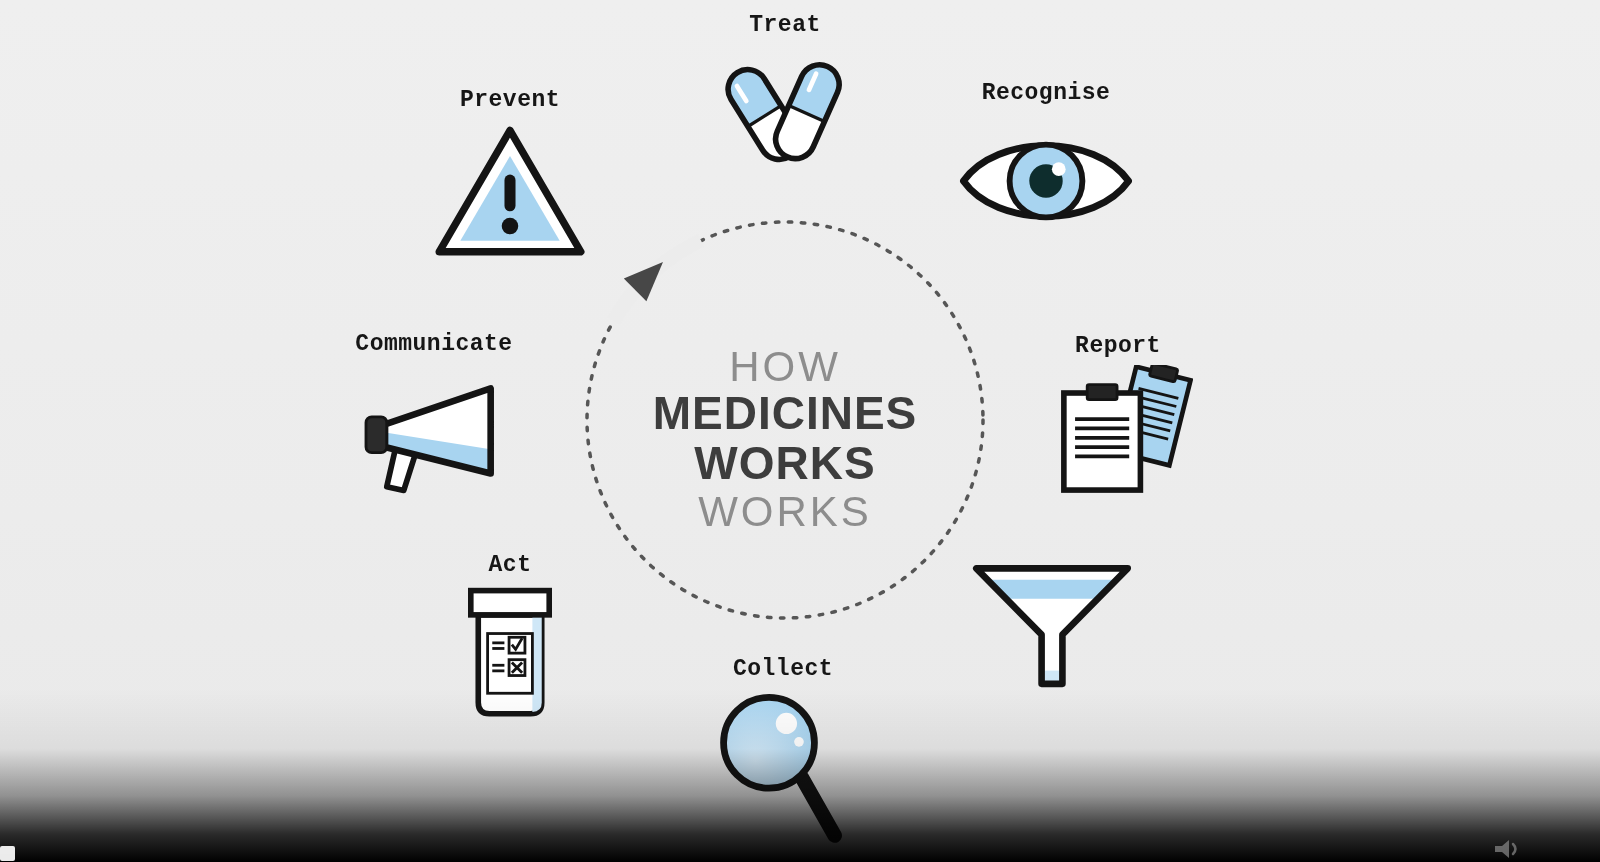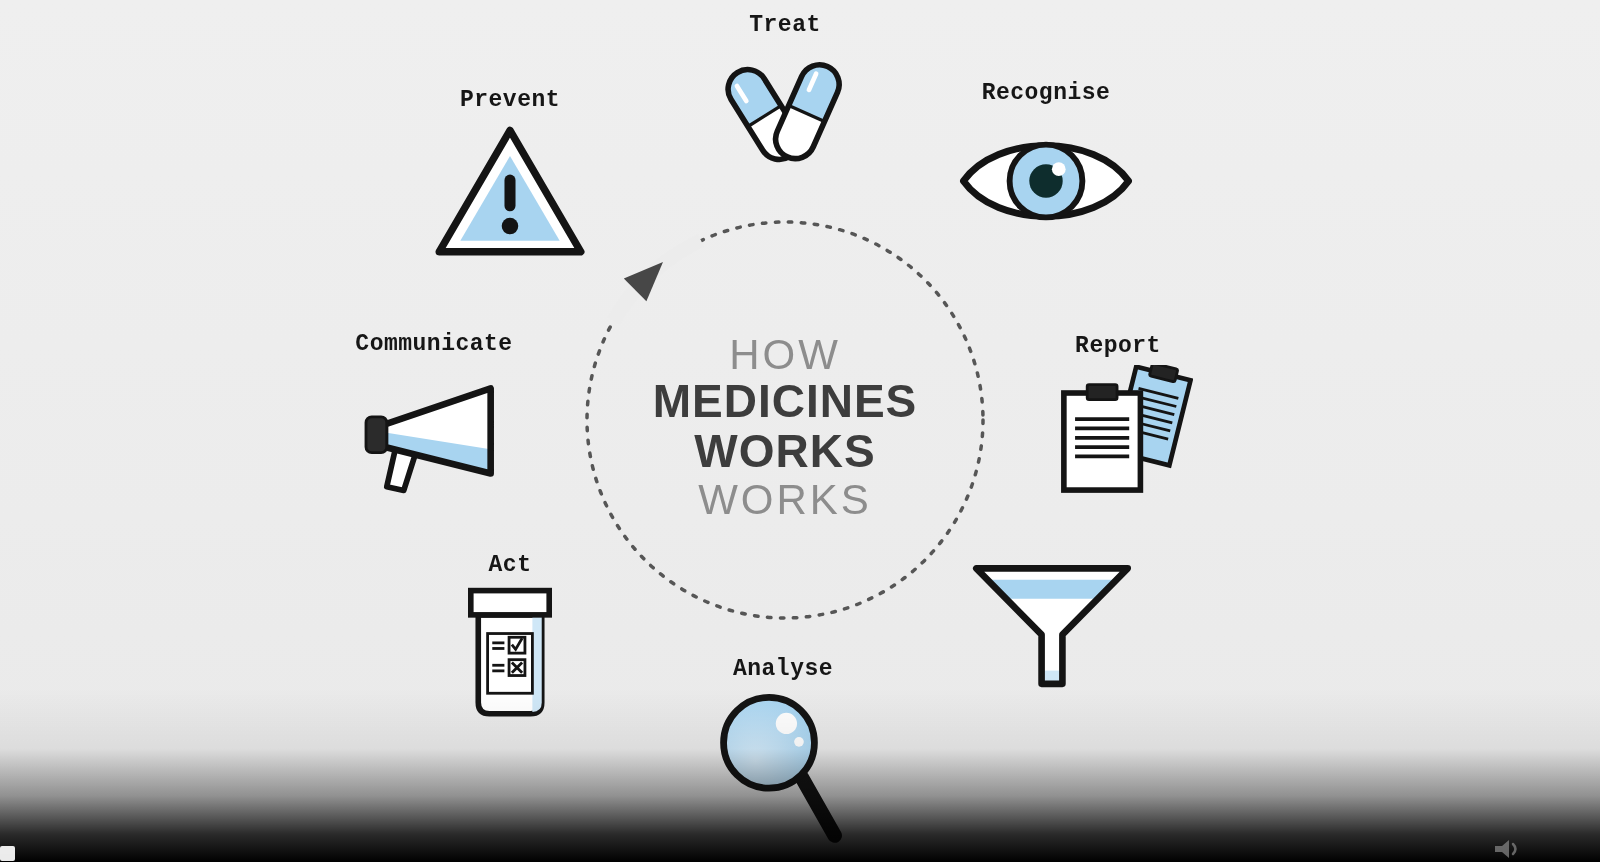--- a/index.html
+++ b/index.html
@@ -3,21 +3,21 @@
 <meta charset="utf-8">
 <style>
   html,body{margin:0;padding:0;}
   body{font-family:"Liberation Sans",sans-serif;background:#222;}
   #stage{position:relative;width:1600px;height:862px;overflow:hidden;
          background:linear-gradient(#efefef 0%,#ececec 60%,#e9e9e9 100%);}
   .step{position:absolute;text-align:center;}
   .step-label{font-weight:700;font-size:23px;color:#161616;letter-spacing:.5px;
               font-family:Liberation Mono, monospace;text-align:center;}
   .icon-wrap{display:flex;justify-content:center;}
-  #center-text{position:absolute;left:585px;top:332px;width:400px;text-align:center;
+  #center-text{position:absolute;left:585px;top:344px;width:400px;text-align:center;
                line-height:1.08;}
   .ct-muted{font-size:42px;color:#8d8d8d;letter-spacing:3px;font-weight:400;}
   .ct-bold{font-size:46px;color:#3d3d3d;letter-spacing:1px;font-weight:700;}
   #cycle-svg{position:absolute;left:575px;top:208px;}
   #bottom-gradient{position:absolute;left:0;right:0;top:688px;height:174px;pointer-events:none;
      background:linear-gradient(to bottom,rgba(0,0,0,0) 0%,rgba(0,0,0,.06) 35%,
         rgba(0,0,0,.38) 62%,rgba(0,0,0,.82) 84%,#000 100%);}
   #player-logo-mark{position:absolute;left:0px;top:846px;width:15px;height:15px;
      background:#fff;border-radius:2px;opacity:.92;}
   #volume-btn{position:absolute;left:1494px;top:838px;width:30px;height:22px;opacity:.7;}
@@ -150,21 +150,21 @@
       <svg width="176" height="142" viewBox="0 0 180 150">
         <path d="M10,12 L170,12 L101,82 L101,134 L79,134 L79,82 Z" fill="#ffffff"></path>
         <polygon points="24,24 156,24 136,44 44,44" fill="#a8d4f0"></polygon>
         <polygon points="81,120 99,120 99,132 81,132" fill="#cfe7f7"></polygon>
         <path d="M10,12 L170,12 L101,82 L101,134 L79,134 L79,82 Z" fill="none" stroke="#141414" stroke-width="7" stroke-linejoin="round"></path>
       </svg>
     </div>
   </div>
 
   <div class="step" style="left:683px;top:656px;width:200px;">
-    <div class="step-label">Analyse</div>
+    <div class="step-label">Collect</div>
     <div class="icon-wrap" style="margin-top:6px;">
       <svg width="145" height="156" viewBox="0 0 150 160">
         <defs>
           <radialGradient id="lensGrad" cx="35%" cy="70%" r="85%">
             <stop offset="0%" stop-color="#d8edfb"></stop>
             <stop offset="100%" stop-color="#9fd0ef"></stop>
           </radialGradient>
         </defs>
         <line x1="94" y1="92" x2="128" y2="152" stroke="#141414" stroke-width="15" stroke-linecap="round"></line>
         <circle cx="60" cy="56" r="47" fill="url(#lensGrad)" stroke="#141414" stroke-width="7"></circle>

